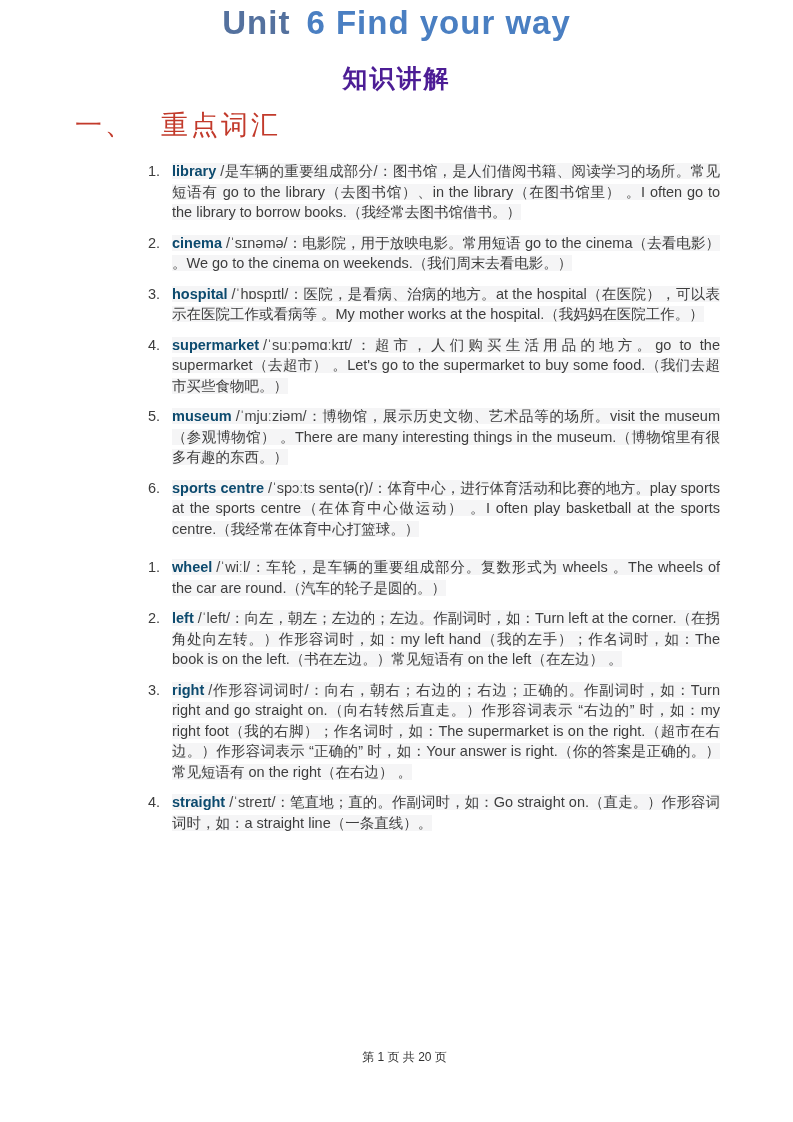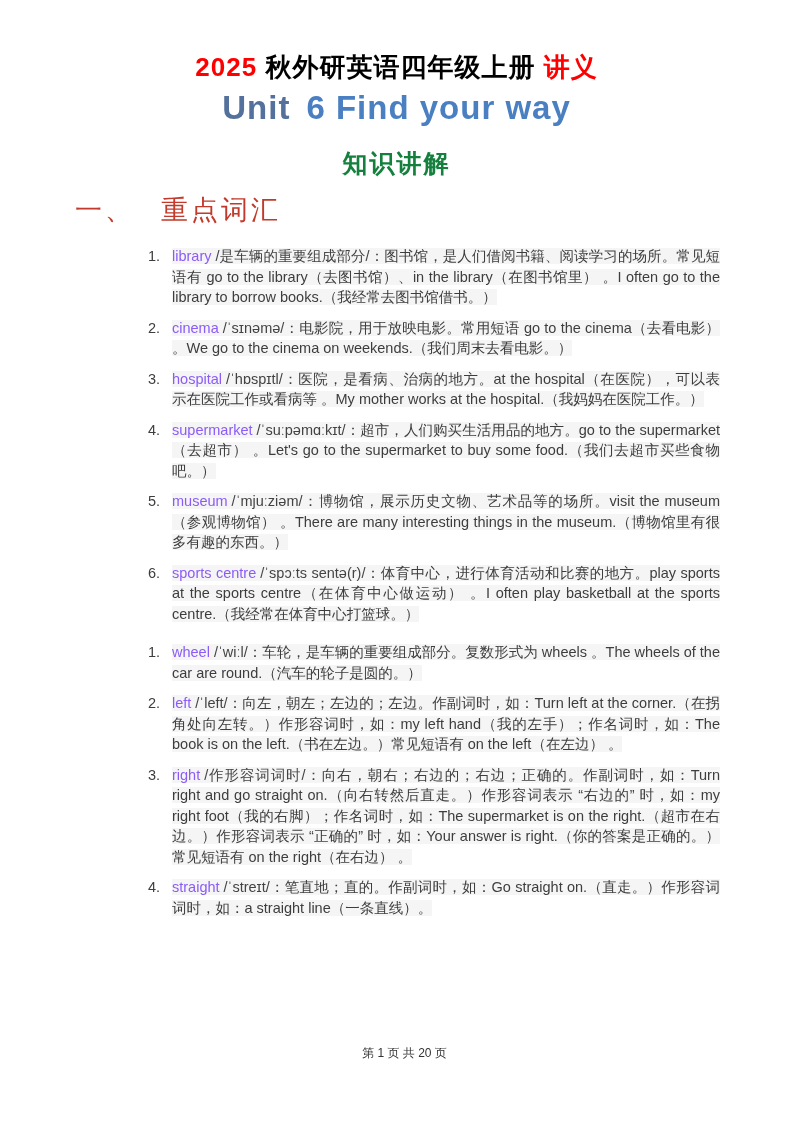--- a/index.html
+++ b/index.html
@@ -34,21 +34,21 @@
   }
   .unit-word { color: #54719e; margin-right: 16px; }
   .unit-rest { color: #4a7fc2; }
 
   .section-title {
     margin-top: 20px;
     text-align: center;
     font-size: 25px;
     font-weight: bold;
     font-family: Liberation Sans, sans-serif;
-    color: #15803d;
+    color: #4c1d95;
     letter-spacing: 2px;
   }
 
   .heading1 {
     margin-top: 12px;
     margin-left: 75px;
     font-size: 27px;
     font-family: "DejaVu Serif", serif;
     color: #c23a2b;
     letter-spacing: 3px;
@@ -85,22 +85,22 @@
   .item-text {
     flex: 1;
     text-align: justify;
   }
   .hl {
     background: #f5f5f6;
     -webkit-box-decoration-break: clone;
     box-decoration-break: clone;
   }
   .word {
-    color: #8b5cf6;
-    font-weight: normal;
+    color: #0c4a6e;
+    font-weight: bold;
     margin-right: 4px;
   }
   .phon { color: #434343; }
   .body-text { color: #3d3d3d; }
 
   
   .footer {
     position: absolute;
     top: 1045px;
     left: 8px;
@@ -108,23 +108,20 @@
     text-align: center;
     font-size: 12px;
     color: #333333;
   }
 </style>
 </head>
 <body>
 
 <div class="page">
 
-  <div class="main-title">
-    <span class="red">2025</span><span> 秋外研英语四年级上册 </span><span class="red">讲义</span>
-  </div>
 
   <div class="unit-title">
     <span class="unit-word">Unit</span><span class="unit-rest">6 Find your way</span>
   </div>
 
   <div class="section-title">知识讲解</div>
 
   <div class="heading1">
     <span class="h1-num">一、</span><span>重点词汇</span>
   </div>

